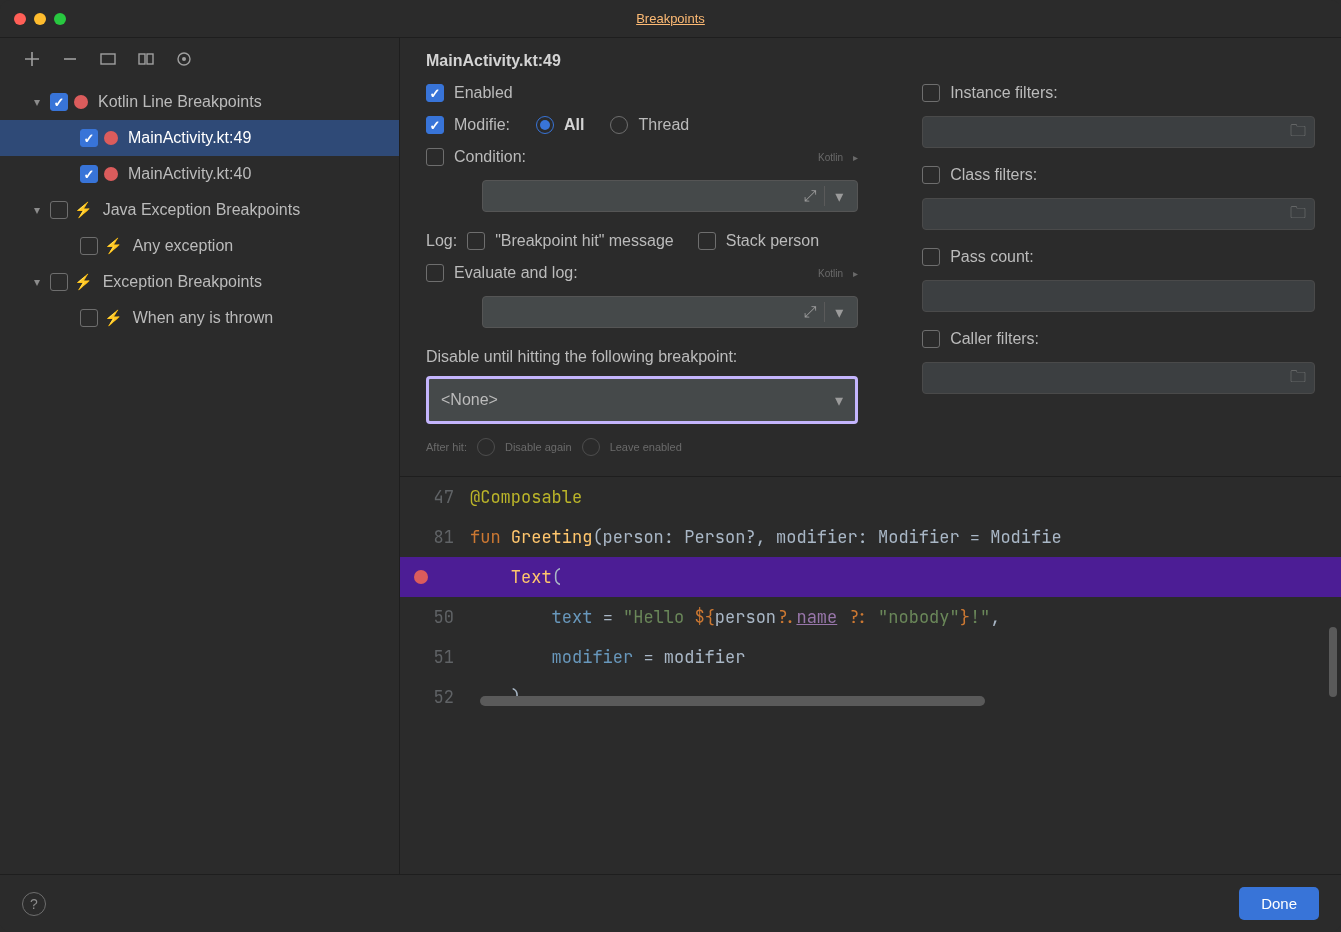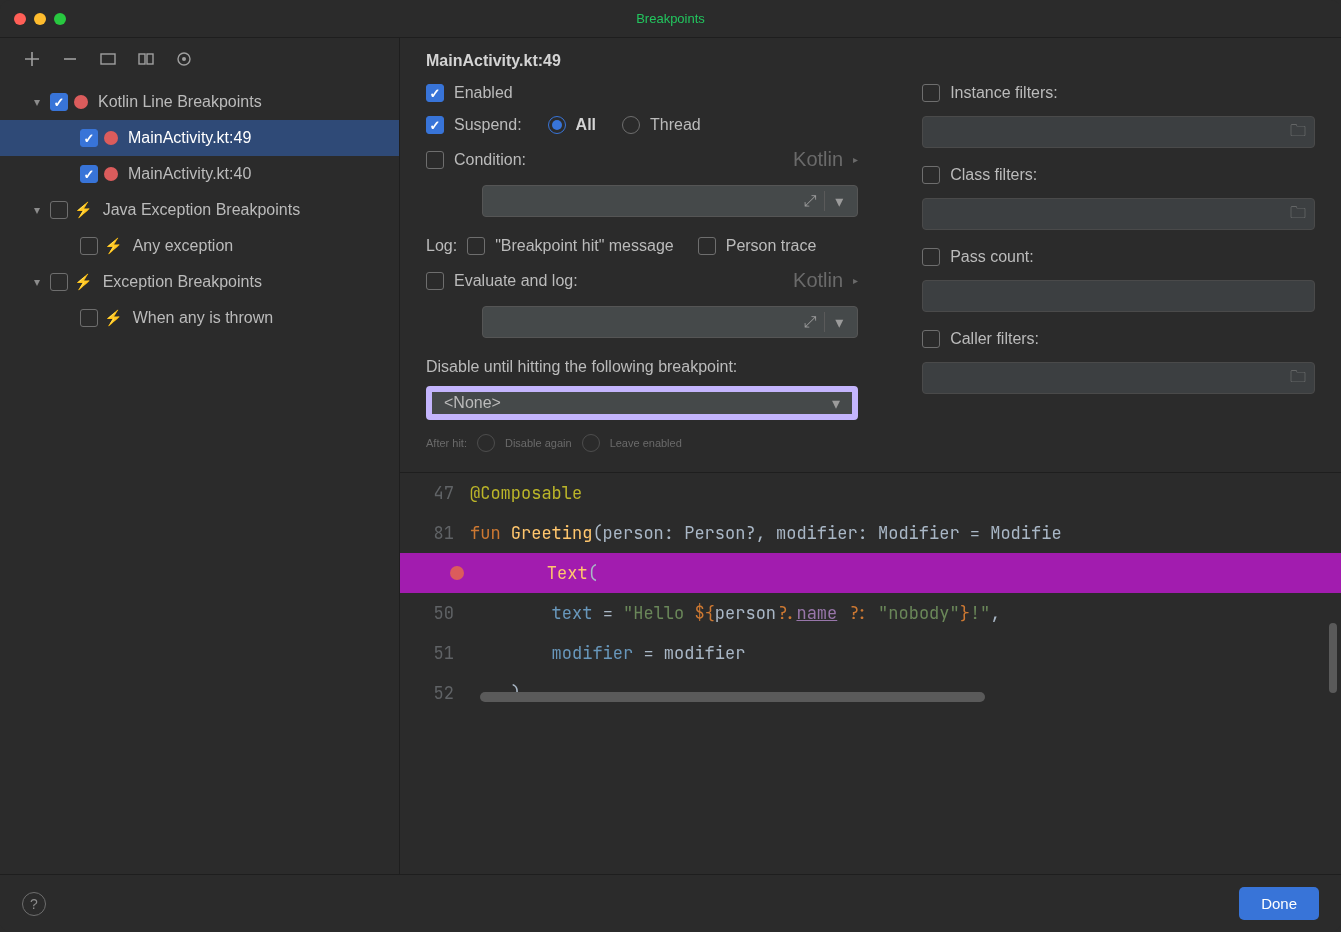--- a/index.html
+++ b/index.html
@@ -4,21 +4,21 @@
 <style>
   * { box-sizing: border-box; margin: 0; padding: 0; }
   html, body { width: 1341px; height: 932px; background: #2b2b2b; font-family: -apple-system, "Helvetica Neue", Arial, sans-serif; color: #bbbbbb; overflow: hidden; }
   .window { width: 100%; height: 100%; background: #2b2b2b; border-radius: 10px; display: flex; flex-direction: column; }
   .titlebar { height: 38px; display: flex; align-items: center; padding: 0 14px; position: relative; border-bottom: 1px solid #1e1e1e; }
   .traffic { display: flex; gap: 8px; }
   .traffic span { width: 12px; height: 12px; border-radius: 50%; display: inline-block; }
   .tl-red { background: #ff5f57; }
   .tl-yellow { background: #febc2e; }
   .tl-green { background: #28c840; }
-  .titlebar .title { position: absolute; left: 50%; transform: translateX(-50%); color: #22c55e; font-size: 13px; }
+  .titlebar .title { position: absolute; left: 50%; transform: translateX(-50%); color: #fdba74; font-size: 13px; text-decoration: underline; }
   .body { flex: 1; display: flex; min-height: 0; }
   .left { width: 400px; border-right: 1px solid #1e1e1e; display: flex; flex-direction: column; }
   .toolbar { height: 42px; display: flex; align-items: center; gap: 18px; padding: 0 22px; }
   .tool-icon { width: 20px; height: 20px; display: flex; align-items: center; justify-content: center; color: #a0a0a0; cursor: pointer; }
   .tree { flex: 1; overflow: auto; font-size: 16px; padding-top: 4px; }
   .tree-row { display: flex; align-items: center; height: 36px; padding-left: 30px; gap: 6px; cursor: default; }
   .tree-row.indent1 { padding-left: 60px; }
   .tree-row.selected { background: #2f4a77; color: #fff; }
   .chev { width: 14px; color: #8c8c8c; font-size: 12px; display: inline-flex; justify-content: center; }
   .chk { width: 18px; height: 18px; border: 1px solid #6e6e6e; border-radius: 3px; display: inline-flex; align-items: center; justify-content: center; flex-shrink: 0; }
@@ -33,35 +33,35 @@
   .col { display: flex; flex-direction: column; }
   .col.left-col { flex: 1.1; }
   .col.right-col { flex: 1; }
   .row { display: flex; align-items: center; gap: 10px; margin-bottom: 14px; font-size: 16px; }
   .radio { width: 18px; height: 18px; border: 1px solid #6e6e6e; border-radius: 50%; display: inline-flex; align-items: center; justify-content: center; }
   .radio.on { border-color: #3874d8; }
   .radio.on::after { content: ""; width: 10px; height: 10px; background: #3874d8; border-radius: 50%; }
   .radio.disabled { opacity: .5; }
   .field-label { color: #bbbbbb; }
   .field-label.bold { color: #d4d4d4; font-weight: 700; }
-  .lang-hint { margin-left: auto; color: #6a6a6a; font-size: 20px; }
+  .lang-hint { margin-left: auto; color: #6a6a6a; font-size: 10px; }
   .input-line { height: 32px; background: #45494a; border: 1px solid #555; border-radius: 4px; display: flex; align-items: center; padding: 0 6px; }
   .input-line.indent { margin-left: 56px; }
   .input-line .spacer { flex: 1; }
   .expand-btn, .dd-btn { width: 24px; height: 24px; display: flex; align-items: center; justify-content: center; color: #9b9b9b; cursor: pointer; }
   .sep { width: 1px; height: 20px; background: #5a5a5a; margin: 0 2px; }
-  .select { height: 34px; background: #45494a; border: 6px solid #c4b5fd; border-radius: 4px; display: flex; align-items: center; padding: 0 12px; margin-bottom: 14px; }
+  .select { height: 48px; background: #45494a; border: 3px solid #c4b5fd; border-radius: 4px; display: flex; align-items: center; padding: 0 12px; margin-bottom: 14px; }
   .select .dd { margin-left: auto; color: #9b9b9b; }
   .muted-row { display: flex; align-items: center; gap: 10px; color: #6a6a6a; font-size: 11px; margin-bottom: 10px; }
   .filter-input { height: 32px; background: #3c3f41; border: 1px solid #4a4a4a; border-radius: 4px; display: flex; align-items: center; padding: 0 8px; margin-bottom: 18px; }
   .filter-input .folder { margin-left: auto; color: #8a8a8a; }
   .code-pane { margin-top: 10px; background: #2b2b2b; border-top: 1px solid #1e1e1e; font-family: "JetBrains Mono", Menlo, Consolas, monospace; font-size: 17px; height: 236px; overflow: hidden; margin-left: -26px; margin-right: -26px; position: relative; }
   .code-pane-inner { position:absolute; inset:0; overflow:auto;}
   .code-line { display: flex; align-items: center; height: 40px; white-space: pre; }
-  .code-line.hl { background: #a21caf; padding-left: 36px; }
+  .code-line.hl { background: #4c1d95; }
   .gutter { width: 70px; text-align: right; padding-right: 16px; color: #606366; flex-shrink: 0; position: relative; }
   .gutter .bp { position: absolute; left: 14px; top: 50%; transform: translateY(-50%); width: 14px; height: 14px; border-radius: 50%; background: #db5c5c; }
   .kw { color: #cc7832; }
   .ann { color: #bbb529; }
   .fn { color: #ffc66d; }
   .pr { color: #9876aa; }
   .np { color: #6897bb; }
   .str { color: #6a8759; }
   .tmpl { color: #cc7832; }
   .und { text-decoration: underline; }
@@ -172,21 +172,21 @@
       <div class="bp-title">MainActivity.kt:49</div>
 
       <div class="opts">
         <div class="col left-col">
           <div class="row">
             <span class="chk on"></span>
             <span class="field-label">Enabled</span>
           </div>
           <div class="row">
             <span class="chk on"></span>
-            <span class="field-label">Suspend:</span>
+            <span class="field-label">Modifie:</span>
             <span style="width:6px"></span>
             <span class="radio on"></span>
             <span class="field-label bold">All</span>
             <span style="width:6px"></span>
             <span class="radio"></span>
             <span class="field-label">Thread</span>
           </div>
           <div class="row">
             <span class="chk"></span>
             <span class="field-label">Condition:</span>
@@ -198,21 +198,21 @@
             <span class="expand-btn">⤢</span>
             <span class="sep"></span>
             <span class="dd-btn">▾</span>
           </div>
           <div class="row">
             <span class="field-label">Log:</span>
             <span class="chk"></span>
             <span class="field-label">"Breakpoint hit" message</span>
             <span style="width:4px"></span>
             <span class="chk"></span>
-            <span class="field-label">Person trace</span>
+            <span class="field-label">Stack person</span>
           </div>
           <div class="row">
             <span class="chk"></span>
             <span class="field-label">Evaluate and log:</span>
             <span class="lang-hint">Kotlin</span>
             <span style="color:#6a6a6a;font-size:10px;">▸</span>
           </div>
           <div class="input-line indent" style="margin-bottom:20px;">
             <span class="spacer"></span>
             <span class="expand-btn">⤢</span>

